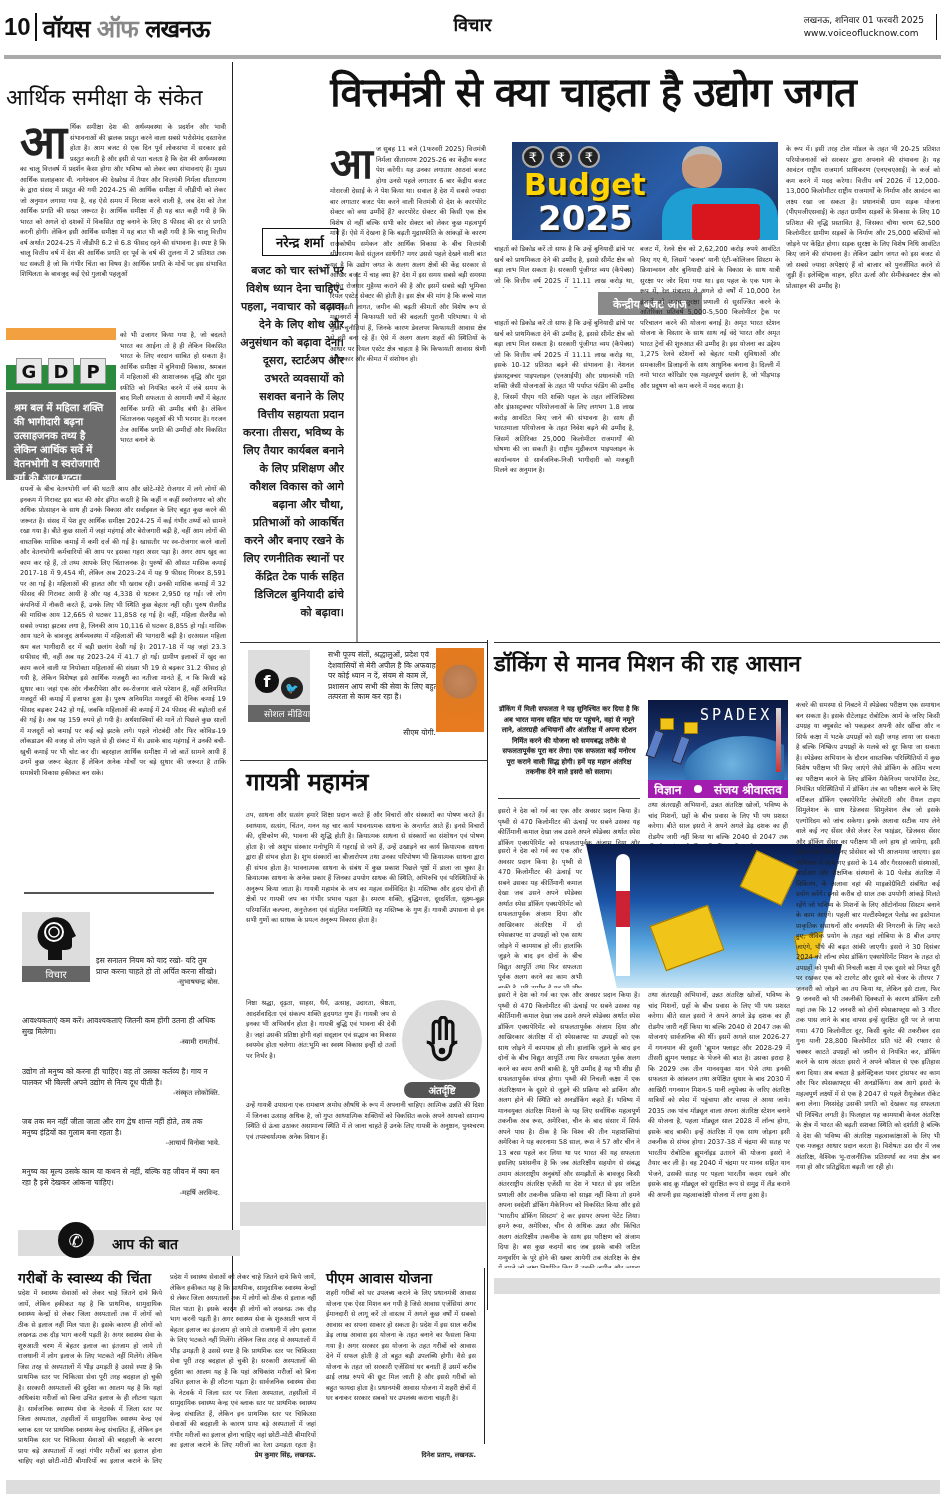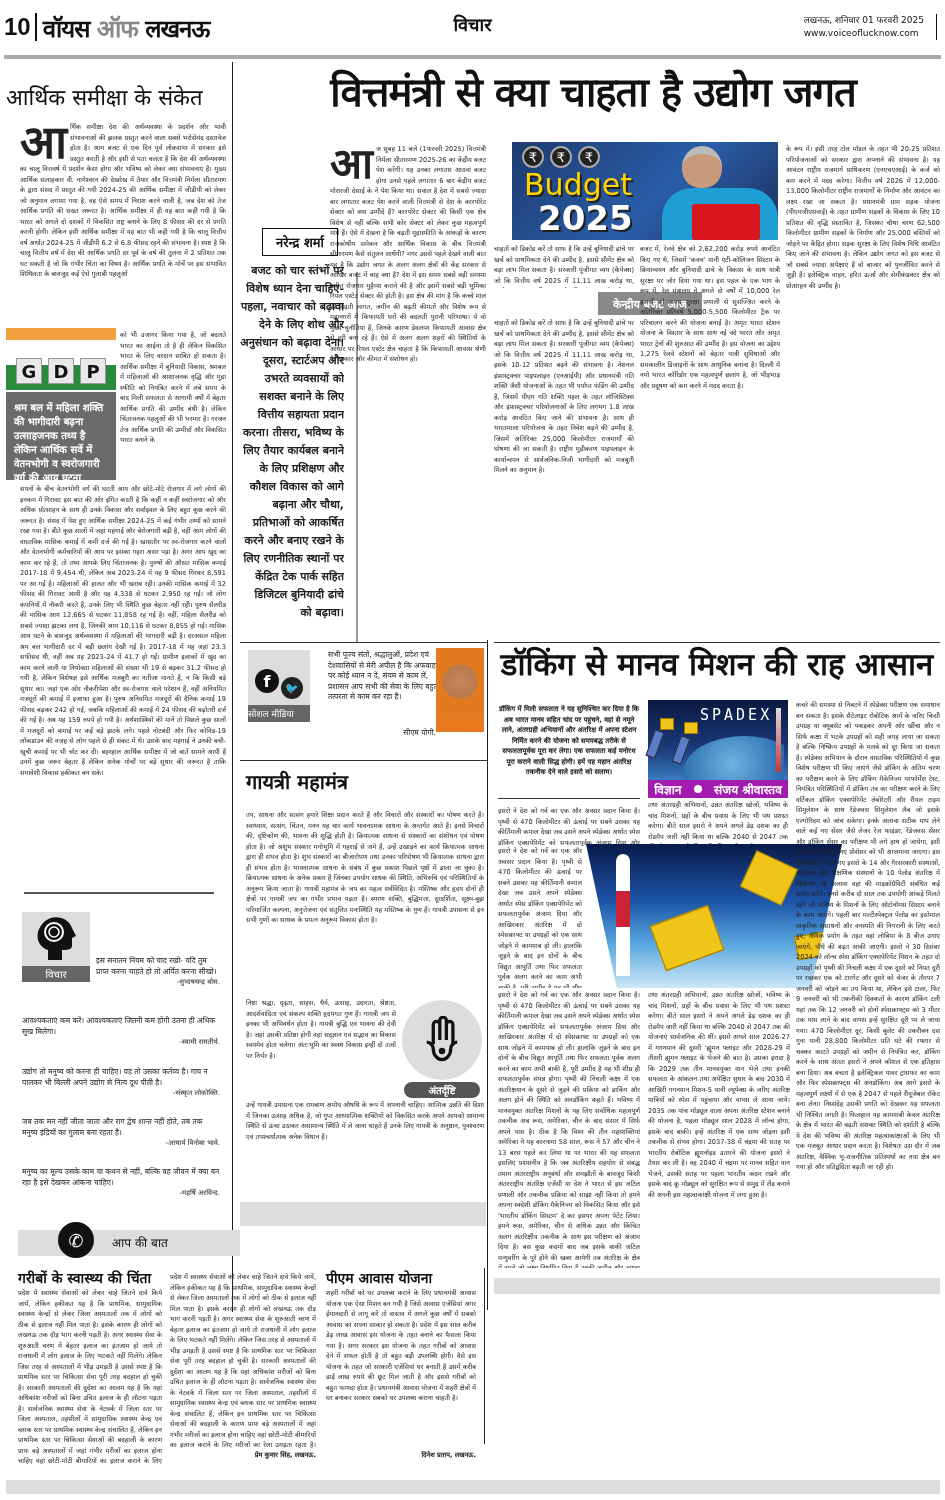--- a/index.html
+++ b/index.html
@@ -16,31 +16,31 @@
 .ttl{font-size:22px;line-height:26px;font-weight:normal}
 .bighead{font-weight:bold;font-size:40px;letter-spacing:-1px;line-height:48px;font-family:"DejaVu Sans",sans-serif}
 .txt{font-size:6.6px;line-height:10.5px;text-align:justify;color:#222}
 .dropcap{float:left;font-size:46px;line-height:40px;font-weight:bold;margin-right:3px}
 .gdp{background:linear-gradient(#f2a040 0,#f2a040 20%,#fff 20%,#fff 60%,#2b8a3e 60%);display:flex;align-items:flex-end;justify-content:center;gap:6px;padding-bottom:6px}
 .cube{width:26px;height:26px;background:#e8e8e8;border:1px solid #999;font-weight:bold;font-size:18px;display:flex;align-items:center;justify-content:center}
 .greybox{background:#6b6b6b;color:#fff;font-size:12px;line-height:17px;padding:9px 8px;font-weight:bold}
 .author{border:1.5px solid #111;font-size:13px;text-align:center;padding:4px 0;font-weight:bold}
 .pull{font-size:12.5px;line-height:21px;text-align:right;font-weight:bold;color:#222}
 .budgetimg{background:linear-gradient(135deg,#1d3a6e,#2a5da8 55%,#1c2f5a);overflow:hidden}
-.budget-word{color:#ffd400;font-weight:normal;font-size:36px;line-height:36px;text-shadow:2px 2px 0 #222}
+.budget-word{color:#ffd400;font-weight:bold;font-size:36px;line-height:36px;text-shadow:2px 2px 0 #222}
 .year{color:#fff;font-weight:bold;font-size:40px;line-height:42px;text-shadow:2px 2px 0 #222}
 .coin{width:22px;height:22px;border-radius:50%;background:#222;color:#fff;display:inline-flex;align-items:center;justify-content:center;font-size:13px;border:2px solid #aaa}
 .saree{background:#1e9ed2}
 .redfolder{background:#d9161e}
 .graylabel{background:#8a8a8a;color:#fff;font-size:13px;text-align:center;padding:4px 0;font-weight:bold}
 .social{background:#ddd;display:flex;flex-direction:column;align-items:center;justify-content:flex-end}
-.sociallbl{background:#666;color:#fff;font-size:9px;width:100%;text-align:left;padding:2px 0}
+.sociallbl{background:#666;color:#fff;font-size:9px;width:100%;text-align:right;padding:2px 0}
 .quote{font-size:7.5px;line-height:10.5px;color:#222}
 .yogi{background:radial-gradient(circle at 50% 40%,#c7875a 0,#b87a4d 30%,#e07a20 31%,#ea7a1e 100%)}
-.midhead{font-weight:bold;font-size:20px;line-height:28px}
+.midhead{font-weight:bold;font-size:24px;line-height:28px}
 .antar{border-radius:50%;background:#ddd;display:flex;align-items:center;justify-content:center}
 .antarlbl{background:#555;color:#fff;font-size:10px;border-radius:8px;text-align:center;padding:1px 0;font-weight:bold}
 .vichar-box{background:#ddd;display:flex;flex-direction:column;justify-content:flex-end}
 .vichar-lbl{background:#666;color:#fff;font-size:10px;text-align:center;padding:1px 0}
 .qt{font-size:7.5px;line-height:11px;color:#222}
 .qa{font-size:7px;text-align:right;color:#222;margin-top:0}
 .aapbar{background:#ddd;height:26px}
 .subhead{font-weight:bold;font-size:14px}
 .graybar{background:#ddd}
 .spadex{background:linear-gradient(#0b1840,#1a3a7a 60%,#3a7bbf)}
@@ -166,21 +166,21 @@
 <div class="abs antar" style="left:402px;top:1000px;width:80px;height:80px">
   <svg viewBox="0 0 40 44" width="44" height="48">
       <path d="M12 26 V8 a3 3 0 0 1 6 0 V22 M18 22 V4 a3 3 0 0 1 6 0 V22 M24 22 V8 a3 3 0 0 1 6 0 V26 M6 24 c4 0 6 4 6 6 c0 6 4 10 8 10 s8-4 8-10 c0-2 2-6 6-6" fill="none" stroke="#111" stroke-width="3"></path>
       <circle cx="20" cy="32" r="3" fill="#111"></circle>
     </svg>
 </div>
 <div class="abs antarlbl" style="left:404px;top:1082px;width:76px">अंतर्दृष्टि</div>
 <div class="abs txt" style="left:246px;top:1100px;width:238px;height:94px;overflow:hidden">उन्हें गायत्री उपासना एक रामबाण अमोघ औषधि के रूप में अपनानी चाहिए। आत्मिक उन्नति की दिशा में जिनका उत्साह अधिक है, जो गुप्त आध्यात्मिक शक्तियों को विकसित करके अपने आपको सामान्य स्थिति से ऊंचा उठाकर असामान्य स्थिति में ले जाना चाहते हैं उनके लिए गायत्री के अनुष्ठान, पुनश्चरण एवं तपश्चर्यात्मक अनेक विधान हैं।</div>
 
 <div class="abs" style="left:494px;top:642px;width:446px;height:1px;background:#333"></div>
-<div class="abs midhead" style="left:494px;top:650px;width:446px;text-align:center;font-size:31px">डॉकिंग से मानव मिशन की राह आसान</div>
+<div class="abs midhead" style="left:494px;top:650px;width:446px;font-size:22px">डॉकिंग से मानव मिशन की राह आसान</div>
 <div class="abs txt" style="left:498px;top:704px;width:142px;font-weight:bold;text-align:center;font-size:6.8px;line-height:10.5px">डॉकिंग में मिली सफलता ने यह सुनिश्चित कर दिया है कि अब भारत मानव सहित चांद पर पहुंचने, वहां से नमूने लाने, अंतरग्रही अभियानों और अंतरिक्ष में अपना स्टेशन निर्मित करने की योजना को समयबद्ध तरीके से सफलतापूर्वक पूरा कर लेगा। एक सफलता कई मनोरथ पूरा कराने वाली सिद्ध होगी। हमें यह महान अंतरिक्ष तकनीक देने वाले इसरो को सलाम।</div>
 <div class="abs" style="left:498px;top:798px;width:142px;height:1px;background:#333"></div>
 
 <div class="abs spadex" style="left:648px;top:700px;width:140px;height:80px">
   <div class="abs spadex-word" style="left:52px;top:6px;font-size:15px;letter-spacing:3px">SPADEX</div>
   <div class="abs earth" style="left:36px;top:36px;width:120px;height:70px;clip-path:inset(0 20px 24px 0)"></div>
   <div class="abs sat" style="left:12px;top:18px;width:14px;height:12px"></div>
   <div class="abs panel" style="left:2px;top:30px;width:10px;height:28px;transform:rotate(20deg)"></div>
   <div class="abs sat" style="left:36px;top:22px;width:14px;height:12px"></div>
   <div class="abs panel" style="left:28px;top:36px;width:10px;height:28px;transform:rotate(20deg)"></div>
@@ -205,21 +205,21 @@
 <div class="abs txt" style="left:498px;top:846px;width:84px;height:142px;overflow:hidden">इसरो ने देश को गर्व का एक और अवसर प्रदान किया है। पृथ्वी से 470 किलोमीटर की ऊंचाई पर सबने उसका यह कीर्तिमानी कमाल देखा जब उसने अपने स्पेडेक्स अर्थात स्पेस डॉकिंग एक्सपेरिमेंट को सफलतापूर्वक अंजाम दिया और आखिरकार अंतरिक्ष में दो स्पेसक्राफ्ट या उपग्रहों को एक साथ जोड़ने में कामयाब हो ली। हालांकि जुड़ने के बाद इन दोनों के बीच विद्युत आपूर्ति तथा फिर सफलता पूर्वक अलग करने का काम अभी बाकी है, पूरी उम्मीद है यह भी शीघ्र ही सफलतापूर्वक संपन्न होगा। पृथ्वी की निचली कक्षा में एक अंतरिक्षयान के दूसरे से जुड़ने की प्रक्रिया को डाकिंग और अलग होने की स्थिति को अनडॉकिंग कहते हैं। भविष्य में मानवयुक्त अंतरिक्ष मिशनों के यह लिए सर्वाधिक महत्वपूर्ण तकनीक अब रूस, अमेरिका, चीन के बाद संसार में सिर्फ अपने पास है। ठीक है कि विश्व की तीन महाशक्तियां अमेरिका ने यह कारनामा 58 साल, रूस ने 57 और चीन ने 13 बरस पहले कर लिया था पर भारत की यह सफलता इसलिए प्रशंसनीय है कि जब अंतरिक्षीय सहयोग से संबद्ध तमाम अंतरराष्ट्रीय अनुबंधों और समझौतों के बावजूद किसी अंतरराष्ट्रीय अंतरिक्ष एजेंसी या देश ने भारत से इस जटिल प्रणाली और तकनीक प्रक्रिया को साझा नहीं किया तो हमने अपना स्वदेशी डॉकिंग मैकेनिज्म को विकसित किया और इसे 'भारतीय डॉकिंग सिस्टम' दे कर इसपर अपना पेटेंट लिया। हमने रूस, अमेरिका, चीन से अधिक उन्नत और किंचित अलग अंतरिक्षीय तकनीक के साथ इस परीक्षण को अंजाम दिया है। बस कुछ कदमों बाद जब इसके बाकी जटिल मन्युवरिंग के पूरे होने की खबर आयेगी तब अंतरिक्ष के क्षेत्र में हमने जो लक्ष्य निर्धारित किए हैं उनकी जमीन और ज्यादा पुख्ता हो जाएगी।</div>
 <div class="abs txt" style="left:498px;top:990px;width:142px;height:278px;overflow:hidden">इसरो ने देश को गर्व का एक और अवसर प्रदान किया है। पृथ्वी से 470 किलोमीटर की ऊंचाई पर सबने उसका यह कीर्तिमानी कमाल देखा जब उसने अपने स्पेडेक्स अर्थात स्पेस डॉकिंग एक्सपेरिमेंट को सफलतापूर्वक अंजाम दिया और आखिरकार अंतरिक्ष में दो स्पेसक्राफ्ट या उपग्रहों को एक साथ जोड़ने में कामयाब हो ली। हालांकि जुड़ने के बाद इन दोनों के बीच विद्युत आपूर्ति तथा फिर सफलता पूर्वक अलग करने का काम अभी बाकी है, पूरी उम्मीद है यह भी शीघ्र ही सफलतापूर्वक संपन्न होगा। पृथ्वी की निचली कक्षा में एक अंतरिक्षयान के दूसरे से जुड़ने की प्रक्रिया को डाकिंग और अलग होने की स्थिति को अनडॉकिंग कहते हैं। भविष्य में मानवयुक्त अंतरिक्ष मिशनों के यह लिए सर्वाधिक महत्वपूर्ण तकनीक अब रूस, अमेरिका, चीन के बाद संसार में सिर्फ अपने पास है। ठीक है कि विश्व की तीन महाशक्तियां अमेरिका ने यह कारनामा 58 साल, रूस ने 57 और चीन ने 13 बरस पहले कर लिया था पर भारत की यह सफलता इसलिए प्रशंसनीय है कि जब अंतरिक्षीय सहयोग से संबद्ध तमाम अंतरराष्ट्रीय अनुबंधों और समझौतों के बावजूद किसी अंतरराष्ट्रीय अंतरिक्ष एजेंसी या देश ने भारत से इस जटिल प्रणाली और तकनीक प्रक्रिया को साझा नहीं किया तो हमने अपना स्वदेशी डॉकिंग मैकेनिज्म को विकसित किया और इसे 'भारतीय डॉकिंग सिस्टम' दे कर इसपर अपना पेटेंट लिया। हमने रूस, अमेरिका, चीन से अधिक उन्नत और किंचित अलग अंतरिक्षीय तकनीक के साथ इस परीक्षण को अंजाम दिया है। बस कुछ कदमों बाद जब इसके बाकी जटिल मन्युवरिंग के पूरे होने की खबर आयेगी तब अंतरिक्ष के क्षेत्र में हमने जो लक्ष्य निर्धारित किए हैं उनकी जमीन और ज्यादा पुख्ता हो जाएगी।</div>
 <div class="abs txt" style="left:648px;top:990px;width:142px;height:278px;overflow:hidden">तथा अंतरग्रही अभियानों, उन्नत अंतरिक्ष खोजों, भविष्य के चांद मिशनों, ग्रहों के बीच प्रवास के लिए भी पथ प्रशस्त करेगा। बीते साल इसरो ने अपने अगले डेढ़ दशक का ही रोडमैप जारी नहीं किया था बल्कि 2040 से 2047 तक की योजनाएं सार्वजनिक की थीं। इसमें अगले साल 2026-27 में गगनयान की दूसरी 'ह्यूमन फ्लाइट और 2028-29 में तीसरी ह्यूमन फ्लाइट के भेजने की बात है। उसका इरादा है कि 2029 तक तीन मानवयुक्त यान भेजे तथा इनकी सफलता के आंकलन तथा अपेक्षित सुधार के बाद 2030 में आखिरी गगनयान मिशन-5 यानी ल्यूपेक्स के जरिए अंतरिक्ष यात्रियों को स्पेस में पहुंचाया और वापस ले आया जाये। 2035 तक पांच मॉड्यूल वाला अपना अंतरिक्ष स्टेशन बनाने की योजना है, पहला मॉड्यूल साल 2028 में लॉन्च होगा, इसके बाद बाकी। इन्हें अंतरिक्ष में एक साथ जोड़ना इसी तकनीक से संभव होगा। 2037-38 में चंद्रमा की सतह पर भारतीय रोबोटिक ह्यूमनॉइड उतारने की योजना इसरो ने तैयार कर ली है। वह 2040 में चंद्रमा पर मानव सहित यान भेजने, उसकी सतह पर पहला भारतीय कदम रखने और इसके बाद क्रू मॉड्यूल को सुरक्षित रूप से समुद्र में लैंड कराने की अपनी इस महत्वाकांक्षी योजना में लगा हुआ है।</div>
 <div class="abs txt" style="left:796px;top:700px;width:144px;height:568px;overflow:hidden">कचरे की समस्या से निबटने में स्पेडेक्स परीक्षण एक समाधान बन सकता है। इसके सैटेलाइट रोबोटिक आर्म के जरिए किसी उपग्रह या क्यूबसेट को पकड़कर अपनी ओर खींचा और न सिर्फ कक्षा में भटके उपग्रहों को सही जगह लाया जा सकता है बल्कि निष्क्रिय उपग्रहों के मलबे को दूर किया जा सकता है। स्पेडेक्स अभियान के दौरान वास्तविक परिस्थितियों में कुछ विशेष परीक्षण भी किए जाएंगे जैसे डॉकिंग के अंतिम चरण का परीक्षण करने के लिए डॉकिंग मैकेनिज्म परफॉर्मेंस टेस्ट, नियंत्रित परिस्थितियों में डॉकिंग तंत्र का परीक्षण करने के लिए वर्टिकल डॉकिंग एक्सपेरिमेंट लेबोरेटरी और रीयल टाइम सिमुलेशन के साथ रेंडेजवस सिमुलेशन लैब जो इसके एल्गोरिदम को जांच सकेगा। इनके अलावा सटीक माप लेने वाले कई नए सेंसर जैसे लेजर रेंज फाइंडर, रेंडेजवस सेंसर और डॉकिंग सेंसर का परीक्षण भी लगे हाथ हो जायेगा, इसी दौरान एक नितांत नए प्रोसेसर को भी आजमाया जाएगा। इस अभियान में साथ गए इसरो के 14 और गैरसरकारी संस्थाओं, स्टार्टअप और शैक्षणिक संस्थानों के 10 पेलोड अंतरिक्ष में विकिरण, के अलावा वहां की माइक्रोग्रैविटी संबंधित कई प्रयोग करेंगे। इनसे करीब दो साल तक उपयोगी आंकड़े मिलते रहेंगे जो भविष्य के मिशनों के लिए ऑटोनॉमस सिस्टम बनाने के काम आएंगे। पहली बार मल्टीस्पेक्ट्रल पेलोड का इस्तेमाल प्राकृतिक संसाधनों और वनस्पति की निगरानी के लिए करते हुए, जैविक प्रयोग के तहत वहां लोबिया के 8 बीज उगाए जाएंगे, पौधे की बढ़त आंकी जाएगी। इसरो ने 30 दिसंबर 2024 को लॉन्च स्पेस डॉकिंग एक्सपेरिमेंट मिशन के तहत दो उपग्रहों को पृथ्वी की निचली कक्षा में एक दूसरे को नियत दूरी पर रखकर एक को टारगेट और दूसरे को चेजर के तौरपर 7 जनवरी को जोड़ने का तय किया था, लेकिन इसे टाला, फिर 9 जनवरी को भी तकनीकी दिक्कतों के कारण डॉकिंग टली यहां तक कि 12 जनवरी को दोनों स्पेसक्राफ्ट्स को 3 मीटर तक पास लाने के बाद वापस इन्हें सुरक्षित दूरी पर ले जाया गया। 470 किलोमीटर दूर, किसी बुलेट की तकरीबन दस गुना यानी 28,800 किलोमीटर प्रति घंटे की रफ्तार से चक्कर काटते उपग्रहों को जमीन से नियंत्रित कर, डॉकिंग करने के साथ अंततः इसरो ने अपने कौशल से एक इतिहास बना दिया। अब बचता है इलेक्ट्रिकल पावर ट्रांसफर का काम और फिर स्पेसक्राफ्ट्स की अनडॉकिंग। अब आगे इसरो के महत्वपूर्ण लक्ष्यों में से एक है 2047 से पहले रीयूजेबल रॉकेट बना लेना। निस्संदेह उसकी प्रगति को देखकर यह सफलता भी निश्चित लगती है। फिलहाल यह कामयाबी केवल अंतरिक्ष के क्षेत्र में भारत की बढ़ती सशक्त स्थिति को दर्शाती है बल्कि ये देश की भविष्य की अंतरिक्ष महत्वाकांक्षाओं के लिए भी एक मजबूत आधार प्रदान करता है। विशेषतः उस दौर में जब अंतरिक्ष, वैश्विक भू-राजनीतिक प्रतिस्पर्धा का नया क्षेत्र बन गया हो और प्रतिद्वंदिता बढ़ती जा रही हो।</div>
 
 <div class="abs graybar" style="left:240px;top:1202px;width:246px;height:24px"></div>
 <div class="abs graybar" style="left:494px;top:1278px;width:446px;height:16px"></div>
 
 <div class="abs aapbar" style="left:18px;top:1230px;width:222px"></div>
 <div class="abs" style="left:58px;top:1222px;width:36px;height:36px;border-radius:50%;background:#111;display:flex;align-items:center;justify-content:center;color:#fff;font-size:18px">✆</div>
-<div class="abs" style="left:112px;top:1234px;font-size:12px;font-weight:normal">आप की बात</div>
+<div class="abs" style="left:112px;top:1234px;font-size:14px;font-weight:bold">आप की बात</div>
 
 <div class="abs subhead" style="left:18px;top:1268px">गरीबों के स्वास्थ्य की चिंता</div>
 <div class="abs txt" style="left:18px;top:1288px;width:144px;height:176px;overflow:hidden">प्रदेश में स्वास्थ्य सेवाओं को लेकर चाहे जितने दावे किये जायें, लेकिन हकीकत यह है कि प्राथमिक, सामुदायिक स्वास्थ्य केन्द्रों से लेकर जिला अस्पतालों तक में लोगों को ठीक से इलाज नहीं मिल पाता है। इसके कारण ही लोगों को लखनऊ तक दौड़ भाग करनी पड़ती है। अगर स्वास्थ्य सेवा के शुरुआती चरण में बेहतर इलाज का इंतजाम हो जाये तो राजधानी में लोग इलाज के लिए भटकते नहीं मिलेंगे। लेकिन जिस तरह से अस्पतालों में भीड़ उमड़ती है उससे स्पष्ट है कि प्राथमिक स्तर पर चिकित्सा सेवा पूरी तरह बदहाल हो चुकी है। सरकारी अस्पतालों की दुर्दशा का आलम यह है कि यहां अधिकांश मरीजों को बिना उचित इलाज के ही लौटना पड़ता है। सार्वजनिक स्वास्थ्य सेवा के नेटवर्क में जिला स्तर पर जिला अस्पताल, तहसीलों में सामुदायिक स्वास्थ्य केन्द्र एवं ब्लाक स्तर पर प्राथमिक स्वास्थ्य केन्द्र संचालित हैं, लेकिन इन प्राथमिक स्तर पर चिकित्सा सेवाओं की बदहाली के कारण प्रायः बड़े अस्पतालों में जहां गंभीर मरीजों का इलाज होना चाहिए वहां छोटी-मोटी बीमारियों का इलाज कराने के लिए मरीजों का रेला उमड़ता रहता है। इससे बड़े अस्पतालों में साधारण मरीजों का ही इतना भार रहता है कि ठीक से इलाज मुश्किल हो जाता है। प्राइवेट चिकित्सा सेवा इतनी महंगी है कि यहां कोई फीस ही तय नहीं है। यहां इलाज कराना आम आदमी के हैसियत की बात नहीं है। प्राइवेट अस्पतालों में अगर वाजिब भुगतान पर इलाज मिलता तो निश्चित रूप से बहुत से मरीज जो इलाज के लिए पूरी तरह सरकारी स्वास्थ्य सेवा पर निर्भर हैं वे प्राइवेट अस्पताल में जाते।</div>
 <div class="abs txt" style="left:170px;top:1272px;width:146px;height:176px;overflow:hidden">प्रदेश में स्वास्थ्य सेवाओं को लेकर चाहे जितने दावे किये जायें, लेकिन हकीकत यह है कि प्राथमिक, सामुदायिक स्वास्थ्य केन्द्रों से लेकर जिला अस्पतालों तक में लोगों को ठीक से इलाज नहीं मिल पाता है। इसके कारण ही लोगों को लखनऊ तक दौड़ भाग करनी पड़ती है। अगर स्वास्थ्य सेवा के शुरुआती चरण में बेहतर इलाज का इंतजाम हो जाये तो राजधानी में लोग इलाज के लिए भटकते नहीं मिलेंगे। लेकिन जिस तरह से अस्पतालों में भीड़ उमड़ती है उससे स्पष्ट है कि प्राथमिक स्तर पर चिकित्सा सेवा पूरी तरह बदहाल हो चुकी है। सरकारी अस्पतालों की दुर्दशा का आलम यह है कि यहां अधिकांश मरीजों को बिना उचित इलाज के ही लौटना पड़ता है। सार्वजनिक स्वास्थ्य सेवा के नेटवर्क में जिला स्तर पर जिला अस्पताल, तहसीलों में सामुदायिक स्वास्थ्य केन्द्र एवं ब्लाक स्तर पर प्राथमिक स्वास्थ्य केन्द्र संचालित हैं, लेकिन इन प्राथमिक स्तर पर चिकित्सा सेवाओं की बदहाली के कारण प्रायः बड़े अस्पतालों में जहां गंभीर मरीजों का इलाज होना चाहिए वहां छोटी-मोटी बीमारियों का इलाज कराने के लिए मरीजों का रेला उमड़ता रहता है। इससे बड़े अस्पतालों में साधारण मरीजों का ही इतना भार रहता है कि ठीक से इलाज मुश्किल हो जाता है। प्राइवेट चिकित्सा सेवा इतनी महंगी है कि यहां कोई फीस ही तय नहीं है। यहां इलाज कराना आम आदमी के हैसियत की बात नहीं है। प्राइवेट अस्पतालों में अगर वाजिब भुगतान पर इलाज मिलता तो निश्चित रूप से बहुत से मरीज जो इलाज के लिए पूरी तरह सरकारी स्वास्थ्य सेवा पर निर्भर हैं वे प्राइवेट अस्पताल में जाते।</div>
 <div class="abs txt" style="left:170px;top:1450px;width:146px;text-align:right;font-weight:bold">प्रेम कुमार सिंह, लखनऊ.</div>
 
 <div class="abs subhead" style="left:326px;top:1268px">पीएम आवास योजना</div>
 <div class="abs txt" style="left:326px;top:1288px;width:150px;height:154px;overflow:hidden">शहरी गरीबों को घर उपलब्ध कराने के लिए प्रधानमंत्री आवास योजना एक ऐसा मिशन बन गयी है जिसे आवास एजेंसियां अगर ईमानदारी से लागू करें तो वास्तव में अगले कुछ वर्षों में सबको आवास का सपना साकार हो सकता है। प्रदेश में इस साल करीब डेढ़ लाख आवास इस योजना के तहत बनाने का फैसला किया गया है। अगर सरकार इस योजना के तहत गरीबों को आवास देने में सफल होती है तो बहुत बड़ी उपलब्धि होगी। वैसे इस योजना के तहत जो सरकारी एजेंसियां घर बनाती हैं उसमें करीब ढाई लाख रुपये की छूट मिल जाती है और इससे गरीबों को बहुत फायदा होता है। प्रधानमंत्री आवास योजना में शहरी क्षेत्रों में घर बनाकर सरकार सबको घर उपलब्ध कराना चाहती है।</div>
 <div class="abs txt" style="left:326px;top:1450px;width:150px;text-align:right;font-weight:bold">दिनेश प्रताप, लखनऊ.</div>
 <div class="abs vline" style="left:484px;top:1268px;height:176px"></div>

